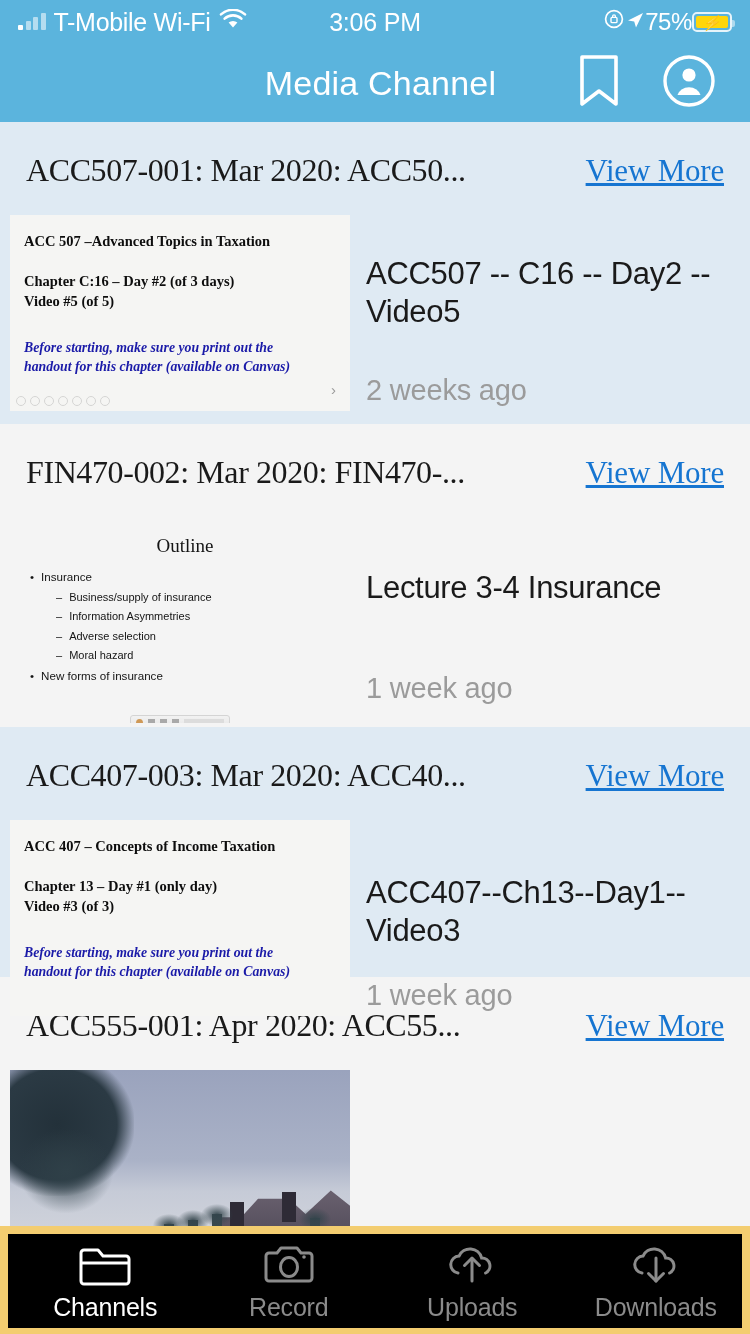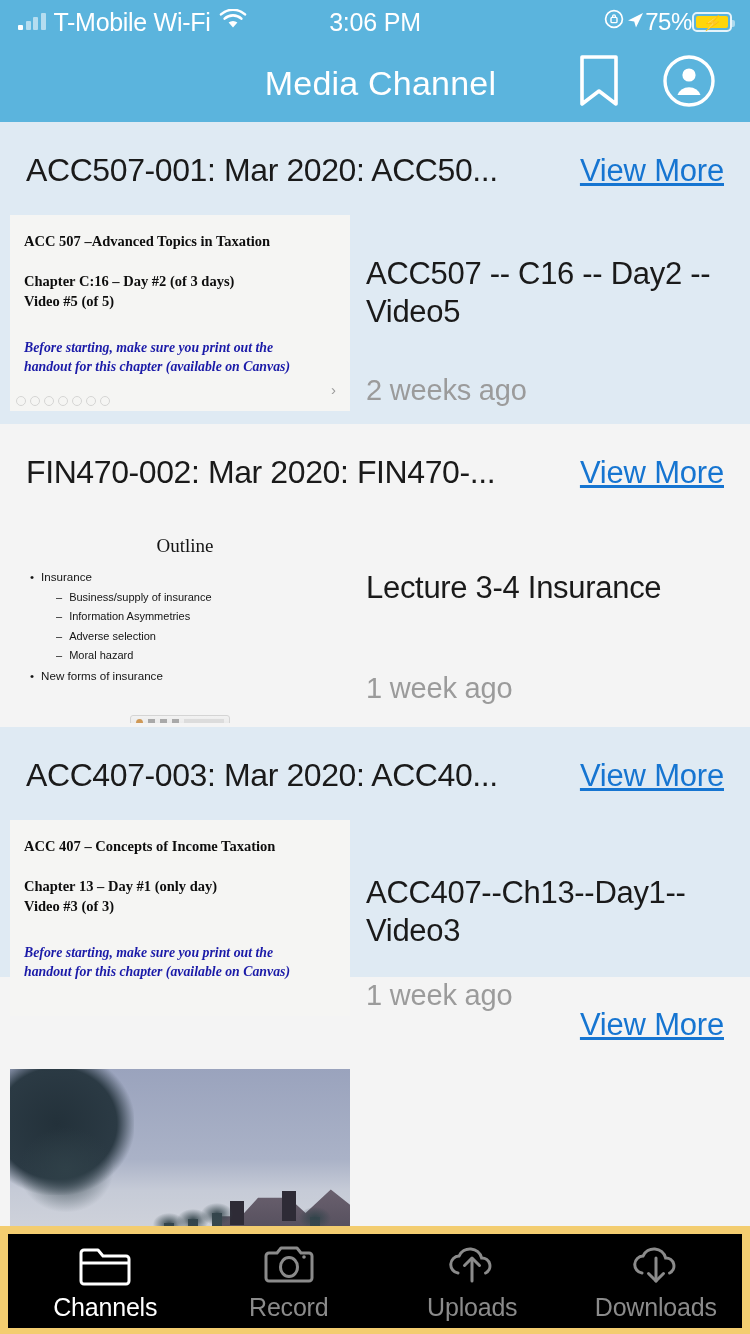--- a/index.html
+++ b/index.html
@@ -73,20 +73,21 @@
   .list{ width:750px; height:1212px; overflow:hidden; }
 
   .card{ width:750px; padding:0 0 0 0; }
   .card.tint{ background:#dfeaf3; }
   .card.plain{ background:#f4f4f4; }
 
   .card-head{
     display:flex; align-items:center;
     padding:30px 26px 0 26px;
     gap:25px;
+    font-family:Liberation Serif, serif;
   }
   .card-title{
     font-size:32px; color:#1a1a1a; font-weight:400;
     white-space:nowrap; overflow:hidden; text-overflow:clip;
     letter-spacing:-.4px; flex:0 1 auto;
   }
   .view-more{
     margin-left:auto; font-size:31px; color:#1675d1;
     text-decoration:underline; white-space:nowrap; letter-spacing:-.2px;
   }
@@ -384,20 +385,21 @@
       </div>
       <div class="meta">
         <div class="meta-title mid2">ACC407--Ch13--Day1--Video3</div>
         <div class="meta-age">1 week ago</div>
       </div>
     </div>
   </div>
 
   <div class="card plain" style="height:301px">
     <div class="card-head">
+      <div class="card-title">ACC555-001: Apr 2020: ACC55...</div>
       <div class="view-more">View More</div>
     </div>
     <div class="card-body">
       <div class="thumb">
         <div class="photo">
           <span class="tree"></span>
           <span class="tree2"></span>
           <span class="bush"></span>
           <span class="house"></span>
           <span class="chim" style="right:54px"></span>

